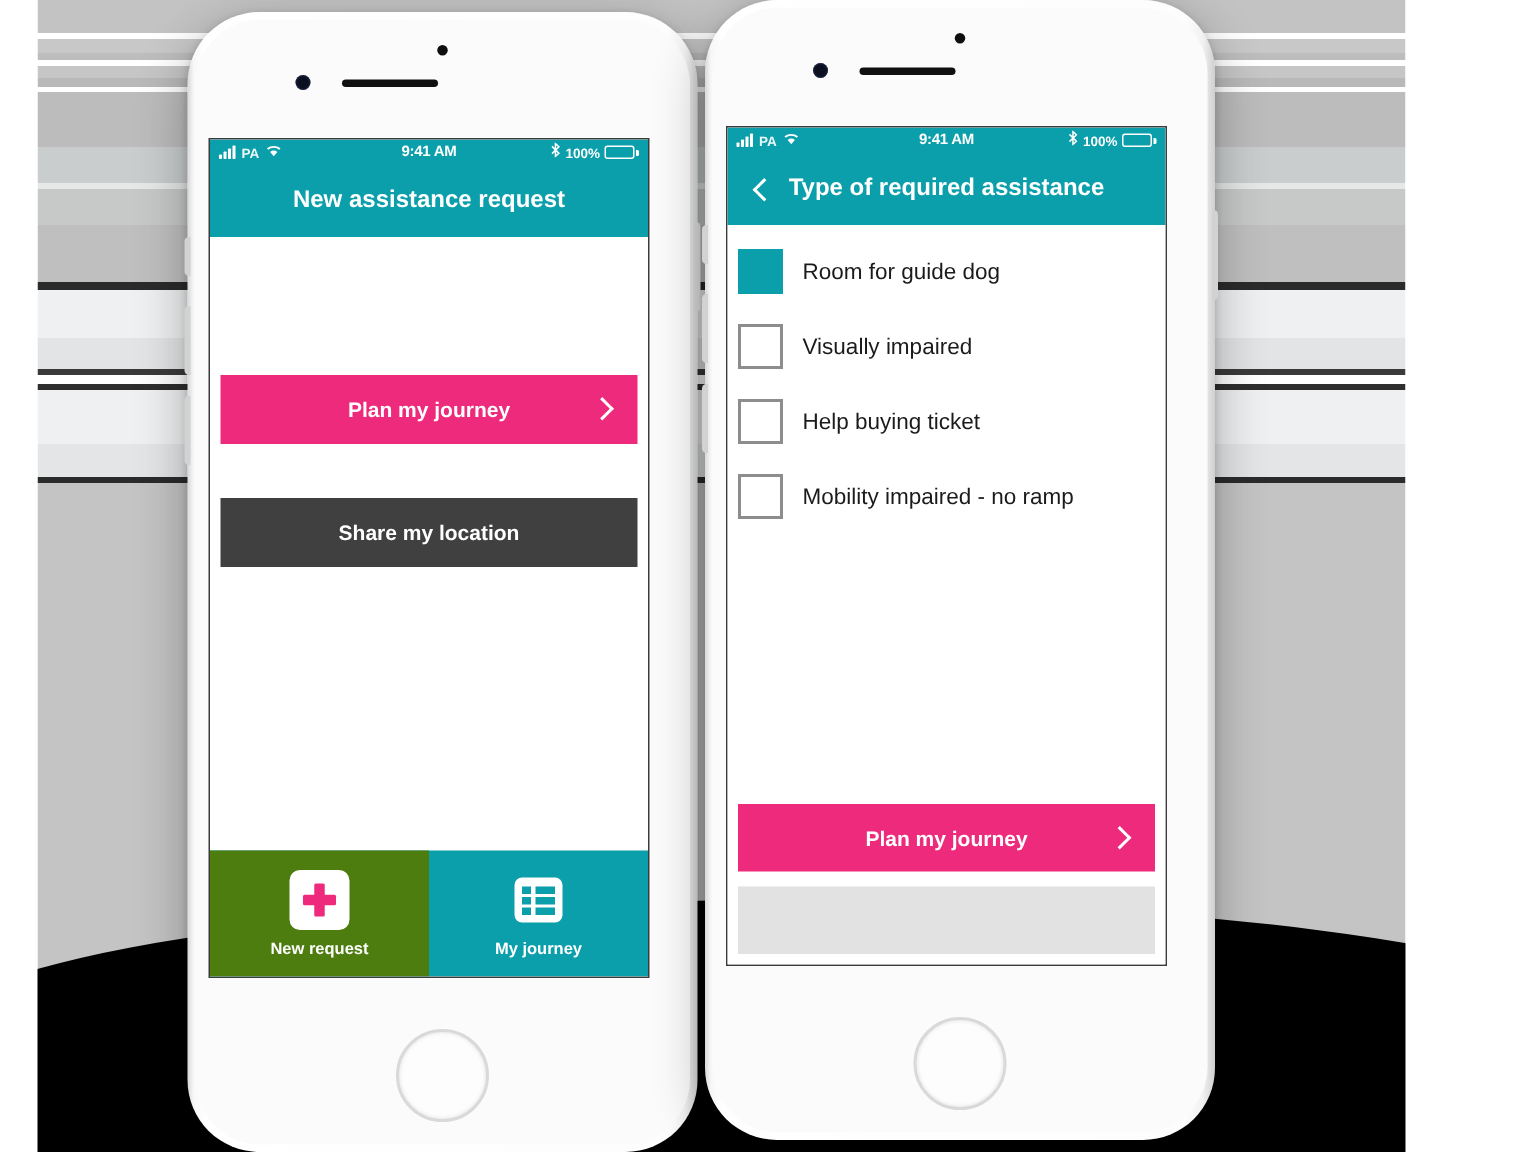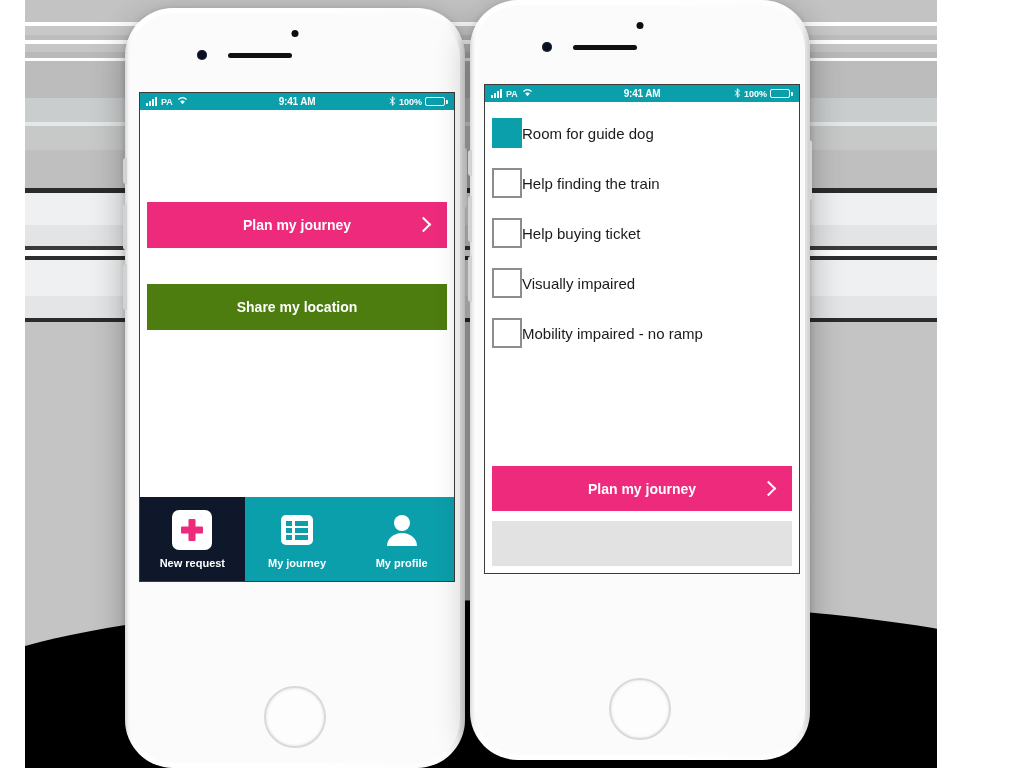--- a/index.html
+++ b/index.html
@@ -154,23 +154,23 @@
     border-radius: 50%;
     border: 2px solid #d9d9d9;
     background: #fdfdfd;
     box-shadow: inset 0 0 3px rgba(0,0,0,0.12);
   }
 
   
   .screen {
     position: absolute;
     left: 14px;
-    right: 10px;
+    right: 32px;
     top: 84px;
-    height: 490px;
+    height: 560px;
     background: #ffffff;
     overflow: hidden;
     border: 1px solid #3b3b3b;
     box-sizing: border-box;
     display: flex;
     flex-direction: column;
   }
 
   
   .statusbar {
@@ -277,21 +277,21 @@
     align-items: center;
     justify-content: center;
     position: relative;
     color: #ffffff;
     font-size: 14px;
     font-weight: bold;
     cursor: pointer;
     box-sizing: border-box;
   }
   .action-btn.pink { background: #ed2a7b; }
-  .action-btn.teal { background: #4d7c0f; }
+  .action-btn.teal { background: #404040; }
   .action-btn .arrow {
     position: absolute;
     right: 18px;
     top: 50%;
     transform: translateY(-50%);
   }
   .gap-8 { height: 9px; }
   .gap-25 { height: 27px; }
 
   
@@ -306,21 +306,21 @@
     display: flex;
     flex-direction: column;
     align-items: center;
     justify-content: center;
     gap: 7px;
     color: #ffffff;
     font-size: 11px;
     font-weight: bold;
     cursor: pointer;
   }
-  .tab.active { background: #0f172a; }
+  .tab.active { background: #4d7c0f; }
   .tab-icon { width: 40px; height: 40px; display:flex; align-items:center; justify-content:center; }
 
   .icon-plus-box {
     width: 40px; height: 40px;
     background: #ffffff;
     border-radius: 7px;
     position: relative;
   }
   .icon-plus-box::before, .icon-plus-box::after {
     content: "";
@@ -343,20 +343,21 @@
     background: #ffffff;
     display: flex;
     flex-direction: column;
     padding: 6px 7px 7px 7px;
     box-sizing: border-box;
   }
   .opt-list { flex: 1 1 auto; }
   .opt-row {
     display: flex;
     align-items: center;
+    gap: 13px;
     height: 50px;
     cursor: pointer;
   }
   .opt-box {
     width: 30px; height: 30px;
     border: 2px solid #8d8d8d;
     background: #ffffff;
     box-sizing: border-box;
     flex: 0 0 auto;
   }
@@ -438,20 +439,23 @@
               </svg>
           </span>
           <span class="battery-pct">100%</span>
           <span class="battery">
             <span class="shell"><span class="fill"></span></span>
               <span class="cap"></span>
           </span>
         </div>
       </div>
 
+      <div class="navbar">
+        <span>New assistance request</span>
+      </div>
 
       <div class="body1">
         <div class="spacer-top"></div>
 
         <div class="action-btn pink">
           <span>Plan my journey</span>
           <span class="arrow"><i class="chev right"></i></span>
         </div>
 
         <div class="gap-8"></div>
@@ -481,29 +485,20 @@
               <rect x="17" y="10" width="13" height="5" fill="#0b9fab"></rect>
               <rect x="8" y="17" width="6" height="5" fill="#0b9fab"></rect>
               <rect x="17" y="17" width="13" height="5" fill="#0b9fab"></rect>
               <rect x="8" y="24" width="6" height="5" fill="#0b9fab"></rect>
               <rect x="17" y="24" width="13" height="5" fill="#0b9fab"></rect>
             </svg>
           </span>
           <span>My journey</span>
         </div>
 
-        <div class="tab">
-          <span class="tab-icon">
-            <svg width="38" height="38" viewBox="0 0 38 38">
-              <circle cx="19" cy="12" r="8" fill="#fff"></circle>
-              <path d="M4 35 a15 13 0 0 1 30 0 z" fill="#fff"></path>
-            </svg>
-          </span>
-          <span>My profile</span>
-        </div>
 
       </div>
     </div>
 
     <div class="home-btn"></div>
   </div>
 
   <div class="phone" id="phone-2">
     <div class="phone-inner"></div>
     <div class="side-btn sb1"></div>
@@ -540,45 +535,47 @@
               </svg>
           </span>
           <span class="battery-pct">100%</span>
           <span class="battery">
             <span class="shell"><span class="fill"></span></span>
               <span class="cap"></span>
           </span>
         </div>
       </div>
 
+      <div class="navbar">
+        <span class="back">
+            <i class="chev left"></i>
+          </span>
+        <span>Type of required assistance</span>
+      </div>
 
       <div class="body2">
         <div class="opt-list">
 
           <div class="opt-row">
             <span class="opt-box checked"></span>
             <span class="opt-label">Room for guide dog</span>
           </div>
 
 
+
           <div class="opt-row">
             <span class="opt-box"></span>
-            <span class="opt-label">Help finding the train</span>
+            <span class="opt-label">Visually impaired</span>
           </div>
 
           <div class="opt-row">
             <span class="opt-box"></span>
             <span class="opt-label">Help buying ticket</span>
           </div>
 
-          <div class="opt-row">
-            <span class="opt-box"></span>
-            <span class="opt-label">Visually impaired</span>
-          </div>
-
 
           <div class="opt-row">
             <span class="opt-box"></span>
             <span class="opt-label">Mobility impaired - no ramp</span>
           </div>
 
         </div>
 
         <div class="btn-plan">
           <span>Plan my journey</span>

